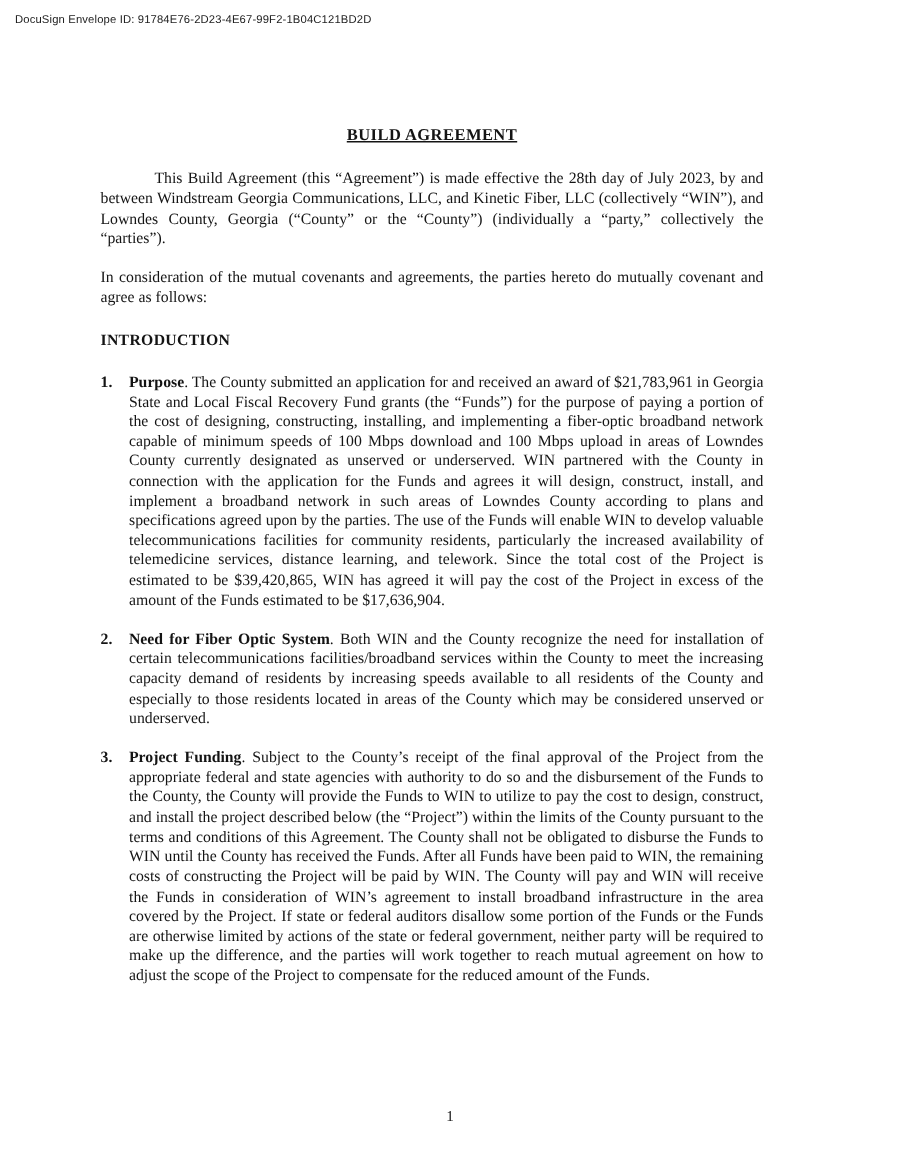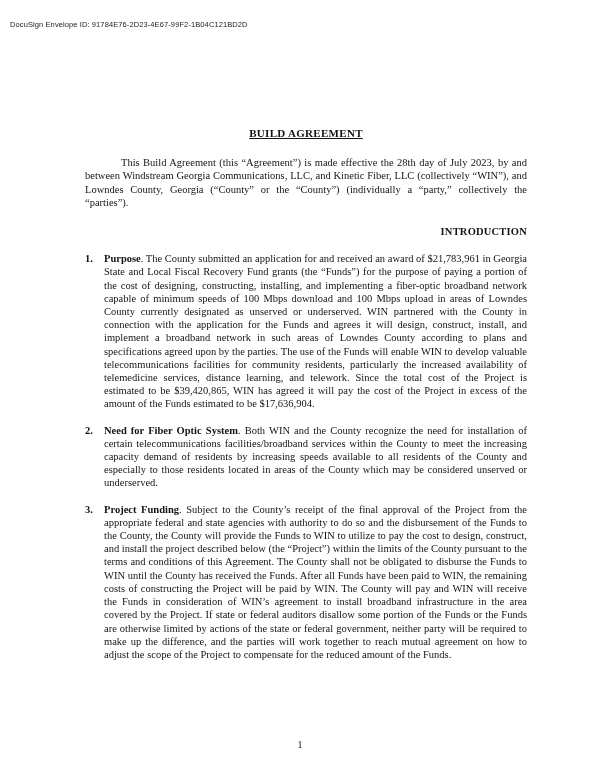--- a/index.html
+++ b/index.html
@@ -11,55 +11,54 @@
     position: relative;
     width: 600px;
     height: 776px;
     background: #ffffff;
     color: #141414;
     font-family: "Liberation Serif", serif;
     overflow: hidden;
   }
   .envelope-id {
     position: absolute;
-    top: 20px;
+    top: 8px;
     left: 10px;
     font-family: "Liberation Sans", sans-serif;
     font-size: 7.5px;
     letter-spacing: 0.1px;
     color: #1c1c1c;
   }
   .content {
     position: absolute;
     top: 84px;
-    left: 85px;
+    left: 67px;
     width: 442px;
     font-size: 10.5px;
     line-height: 13.2px;
     text-align: justify;
-    margin-top: 43px;
   }
   .doc-title {
     text-align: center;
     font-weight: bold;
     font-size: 11px;
     margin: 0 0 16px 0;
   }
   .doc-title span {
     text-decoration: underline;
     letter-spacing: 0.3px;
   }
   .para {
     margin: 0 0 13px 0;
   }
   .first-indent {
     text-indent: 36px;
   }
   .section-heading {
-    text-align: right;
+    text-align: left;
     font-weight: bold;
     font-size: 10.5px;
     margin: 16px 0 14px 0;
     letter-spacing: 0.2px;
   }
   .item {
     display: flex;
     margin: 0 0 13px 0;
   }
   .item .num {
@@ -91,20 +90,21 @@
   <div class="envelope-id">DocuSign Envelope ID: 91784E76-2D23-4E67-99F2-1B04C121BD2D</div>
 
   <div class="content">
 
     <h1 class="doc-title">
       <span>BUILD AGREEMENT</span>
     </h1>
 
     <p class="para first-indent">This Build Agreement (this “Agreement”) is made effective the 28th day of July 2023, by and between Windstream Georgia Communications, LLC, and Kinetic Fiber, LLC (collectively “WIN”), and Lowndes County, Georgia (“County” or the “County”) (individually a “party,” collectively the “parties”).</p>
 
+    <p class="para">In consideration of the mutual covenants and agreements, the parties hereto do mutually covenant and agree as follows:</p>
 
     <h2 class="section-heading">INTRODUCTION</h2>
 
     <div class="item">
       <span class="num">1.</span>
       <div class="item-body"><span class="item-heading">Purpose</span><span>.  The County submitted an application for and received an award of $21,783,961 in Georgia State and Local Fiscal Recovery Fund grants (the “Funds”) for the purpose of paying a portion of the cost of designing, constructing, installing, and implementing a fiber-optic broadband network capable of minimum speeds of 100 Mbps download and 100 Mbps upload in areas of Lowndes County currently designated as unserved or underserved. WIN partnered with the County in connection with the application for the Funds and agrees it will design, construct, install, and implement a broadband network in such areas of Lowndes County according to plans and specifications agreed upon by the parties. The use of the Funds will enable WIN to develop valuable telecommunications facilities for community residents, particularly the increased availability of telemedicine services, distance learning, and telework. Since the total cost of the Project is estimated to be $39,420,865, WIN has agreed it will pay the cost of the Project in excess of the amount of the Funds estimated to be $17,636,904.</span></div>
     </div>
 
     <div class="item">
       <span class="num">2.</span>

